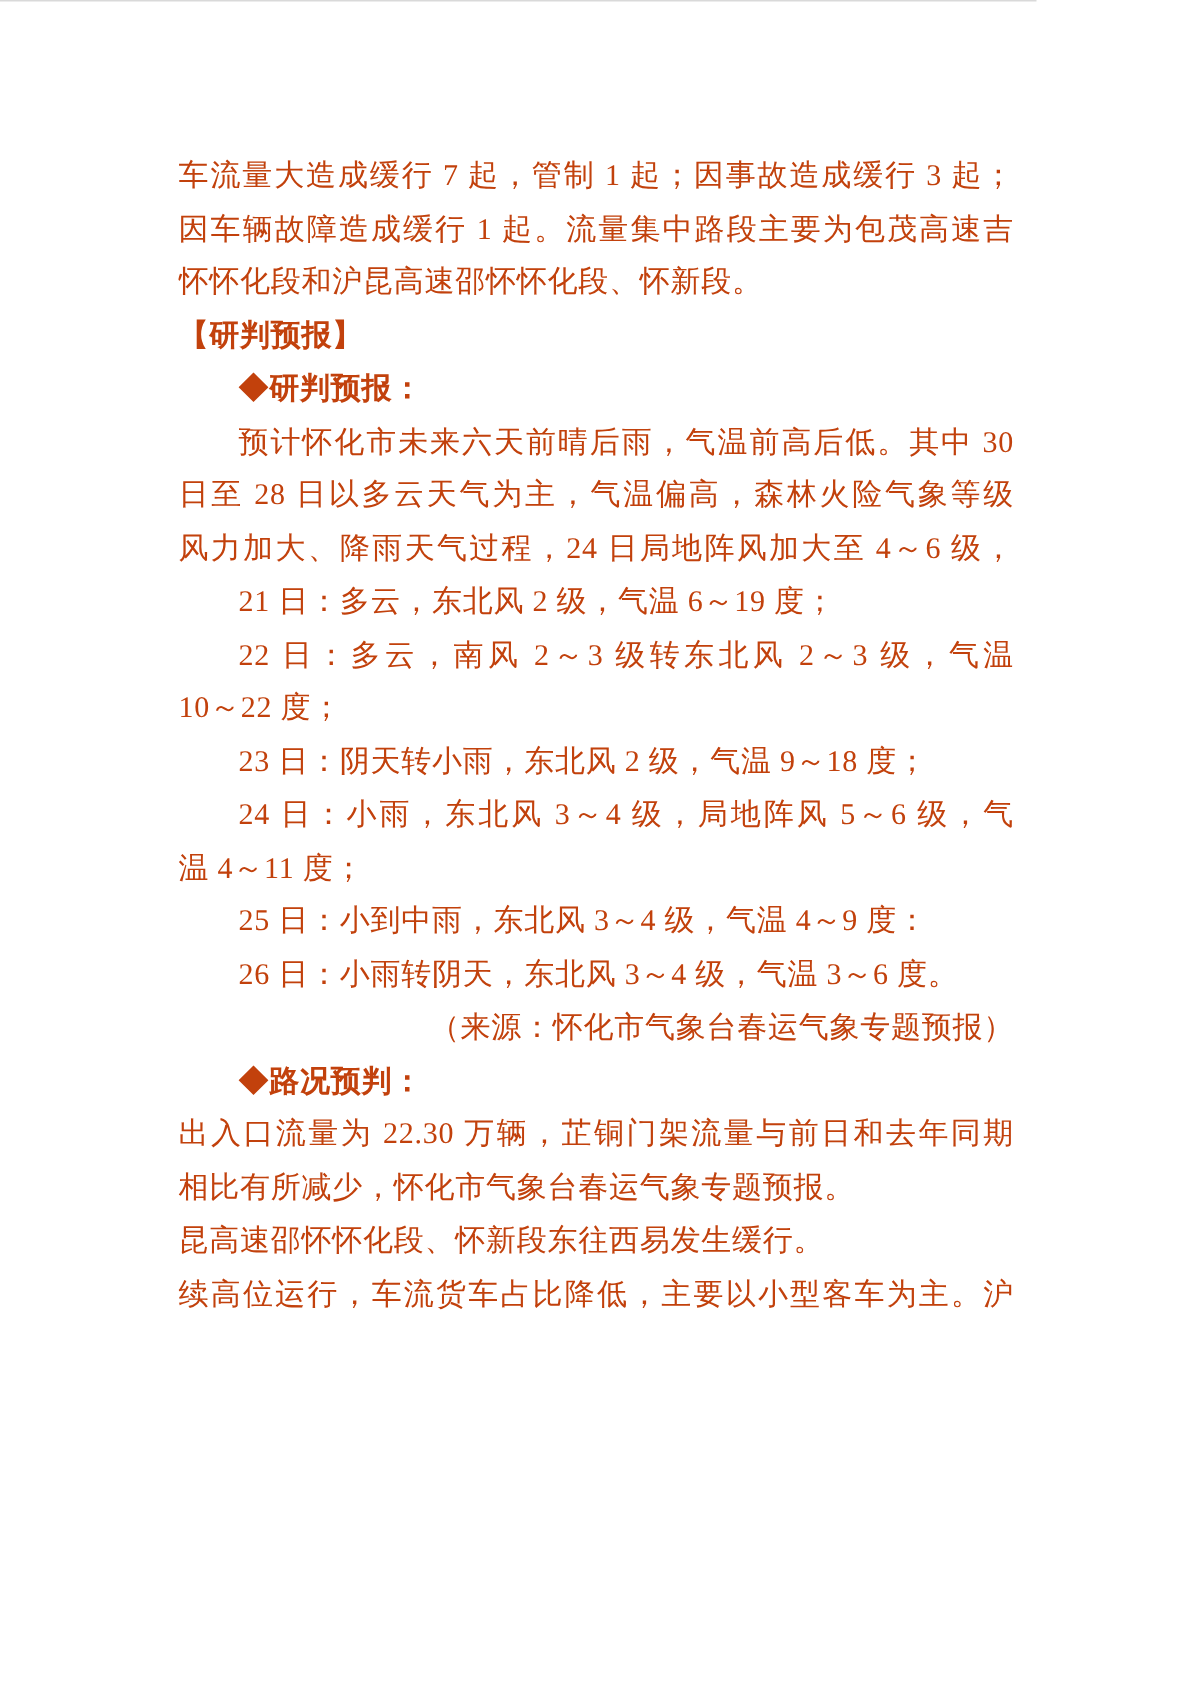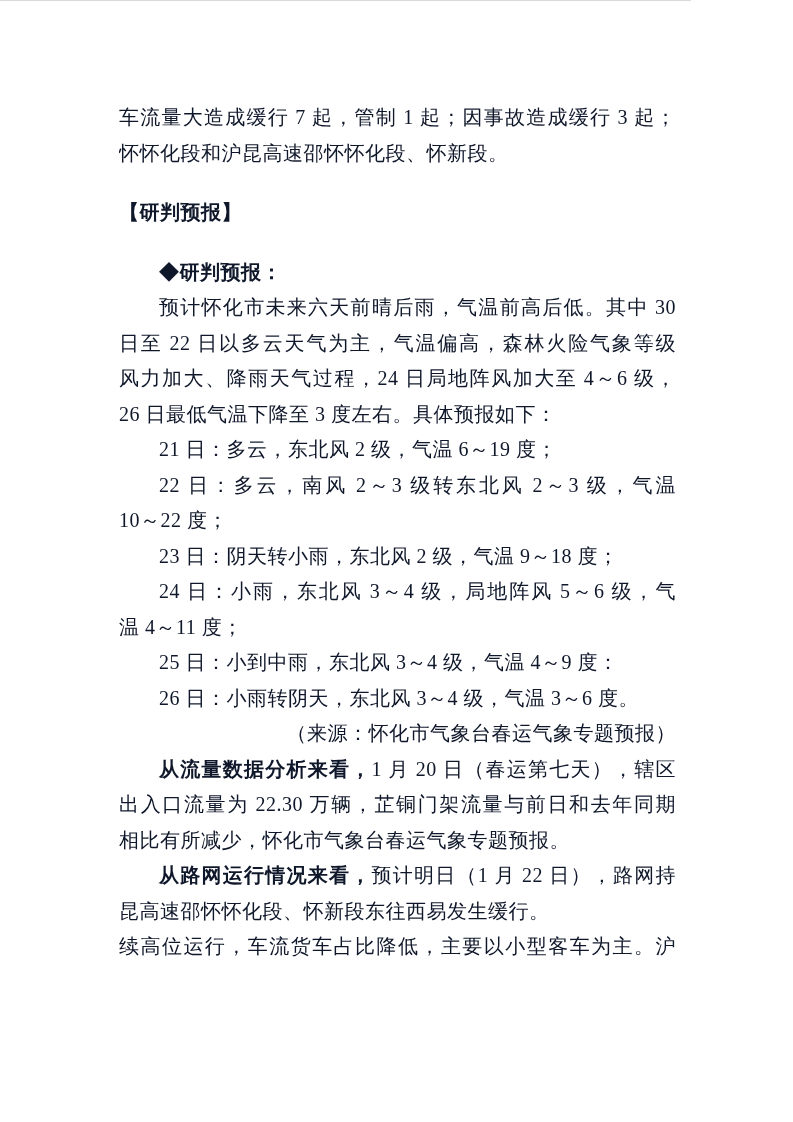--- a/index.html
+++ b/index.html
@@ -3,21 +3,21 @@
 <meta charset="utf-8">
 <style>
   html, body { margin: 0; padding: 0; background: #ffffff; }
   .page {
     position: relative;
     width: 691px;
     height: 1122px;
     background: #ffffff;
     overflow: hidden;
     font-family: "Liberation Serif", "DejaVu Serif", serif;
-    color: #0f172a;
+    color: #c2410c;
   }
   .top-edge {
     position: absolute;
     top: 0; left: 0;
     width: 793px; height: 1px;
     background: #d9d9d9;
   }
   .content {
     position: absolute;
     left: 119px;
@@ -31,60 +31,55 @@
     line-height: 35.5px;
     text-align: justify;
     text-align-last: justify;
     white-space: normal;
     overflow: hidden;
   }
   .last  { text-align-last: left; }
   .ind   { text-indent: 2em; }
   .right { text-align: right; text-align-last: right; }
   .b     { font-weight: bold; }
-  .hd    { font-weight: bold; font-family: Liberation Sans, sans-serif; margin-top: 24px; }
+  .hd    { font-weight: bold; font-family: Liberation Sans, sans-serif; }
 </style>
 </head>
 <body>
 
 <div class="page">
   <div class="top-edge"></div>
 
   <div class="content">
 
     <div class="ln">车流量大造成缓行 7 起，管制 1 起；因事故造成缓行 3 起；</div>
+    <div class="ln">因车辆故障造成缓行 1 起。流量集中路段主要为包茂高速吉</div>
     <div class="ln last">怀怀化段和沪昆高速邵怀怀化段、怀新段。</div>
 
     <div class="ln last hd">【研判预报】</div>
 
     <div class="ln last ind hd">◆研判预报：</div>
 
     <div class="ln ind">预计怀化市未来六天前晴后雨，气温前高后低。其中 30</div>
-    <div class="ln">日至 22 日以多云天气为主，气温偏高，森林火险气象等级</div>
+    <div class="ln">日至 28 日以多云天气为主，气温偏高，森林火险气象等级</div>
     <div class="ln">风力加大、降雨天气过程，24 日局地阵风加大至 4～6 级，</div>
-    <div class="ln last">26 日最低气温下降至 3 度左右。具体预报如下：</div>
 
     <div class="ln last ind">21 日：多云，东北风 2 级，气温 6～19 度；</div>
     <div class="ln ind">22 日：多云，南风 2～3 级转东北风 2～3 级，气温</div>
     <div class="ln last">10～22 度；</div>
     <div class="ln last ind">23 日：阴天转小雨，东北风 2 级，气温 9～18 度；</div>
     <div class="ln ind">24 日：小雨，东北风 3～4 级，局地阵风 5～6 级，气</div>
     <div class="ln last">温 4～11 度；</div>
     <div class="ln last ind">25 日：小到中雨，东北风 3～4 级，气温 4～9 度：</div>
     <div class="ln last ind">26 日：小雨转阴天，东北风 3～4 级，气温 3～6 度。</div>
 
     <div class="ln right">（来源：怀化市气象台春运气象专题预报）</div>
 
+    <div class="ln last ind hd">◆路况预判：</div>
 
-    <div class="ln ind">
-      <span class="b">从流量数据分析来看，</span><span>1 月 20 日（春运第七天），辖区</span>
-    </div>
     <div class="ln">出入口流量为 22.30 万辆，芷铜门架流量与前日和去年同期</div>
     <div class="ln last">相比有所减少，怀化市气象台春运气象专题预报。</div>
 
-    <div class="ln ind">
-      <span class="b">从路网运行情况来看，</span><span>预计明日（1 月 22 日），路网持</span>
-    </div>
     <div class="ln last">昆高速邵怀怀化段、怀新段东往西易发生缓行。</div>
     <div class="ln">续高位运行，车流货车占比降低，主要以小型客车为主。沪</div>
 
   </div>
 </div>
 
 </body></html>

